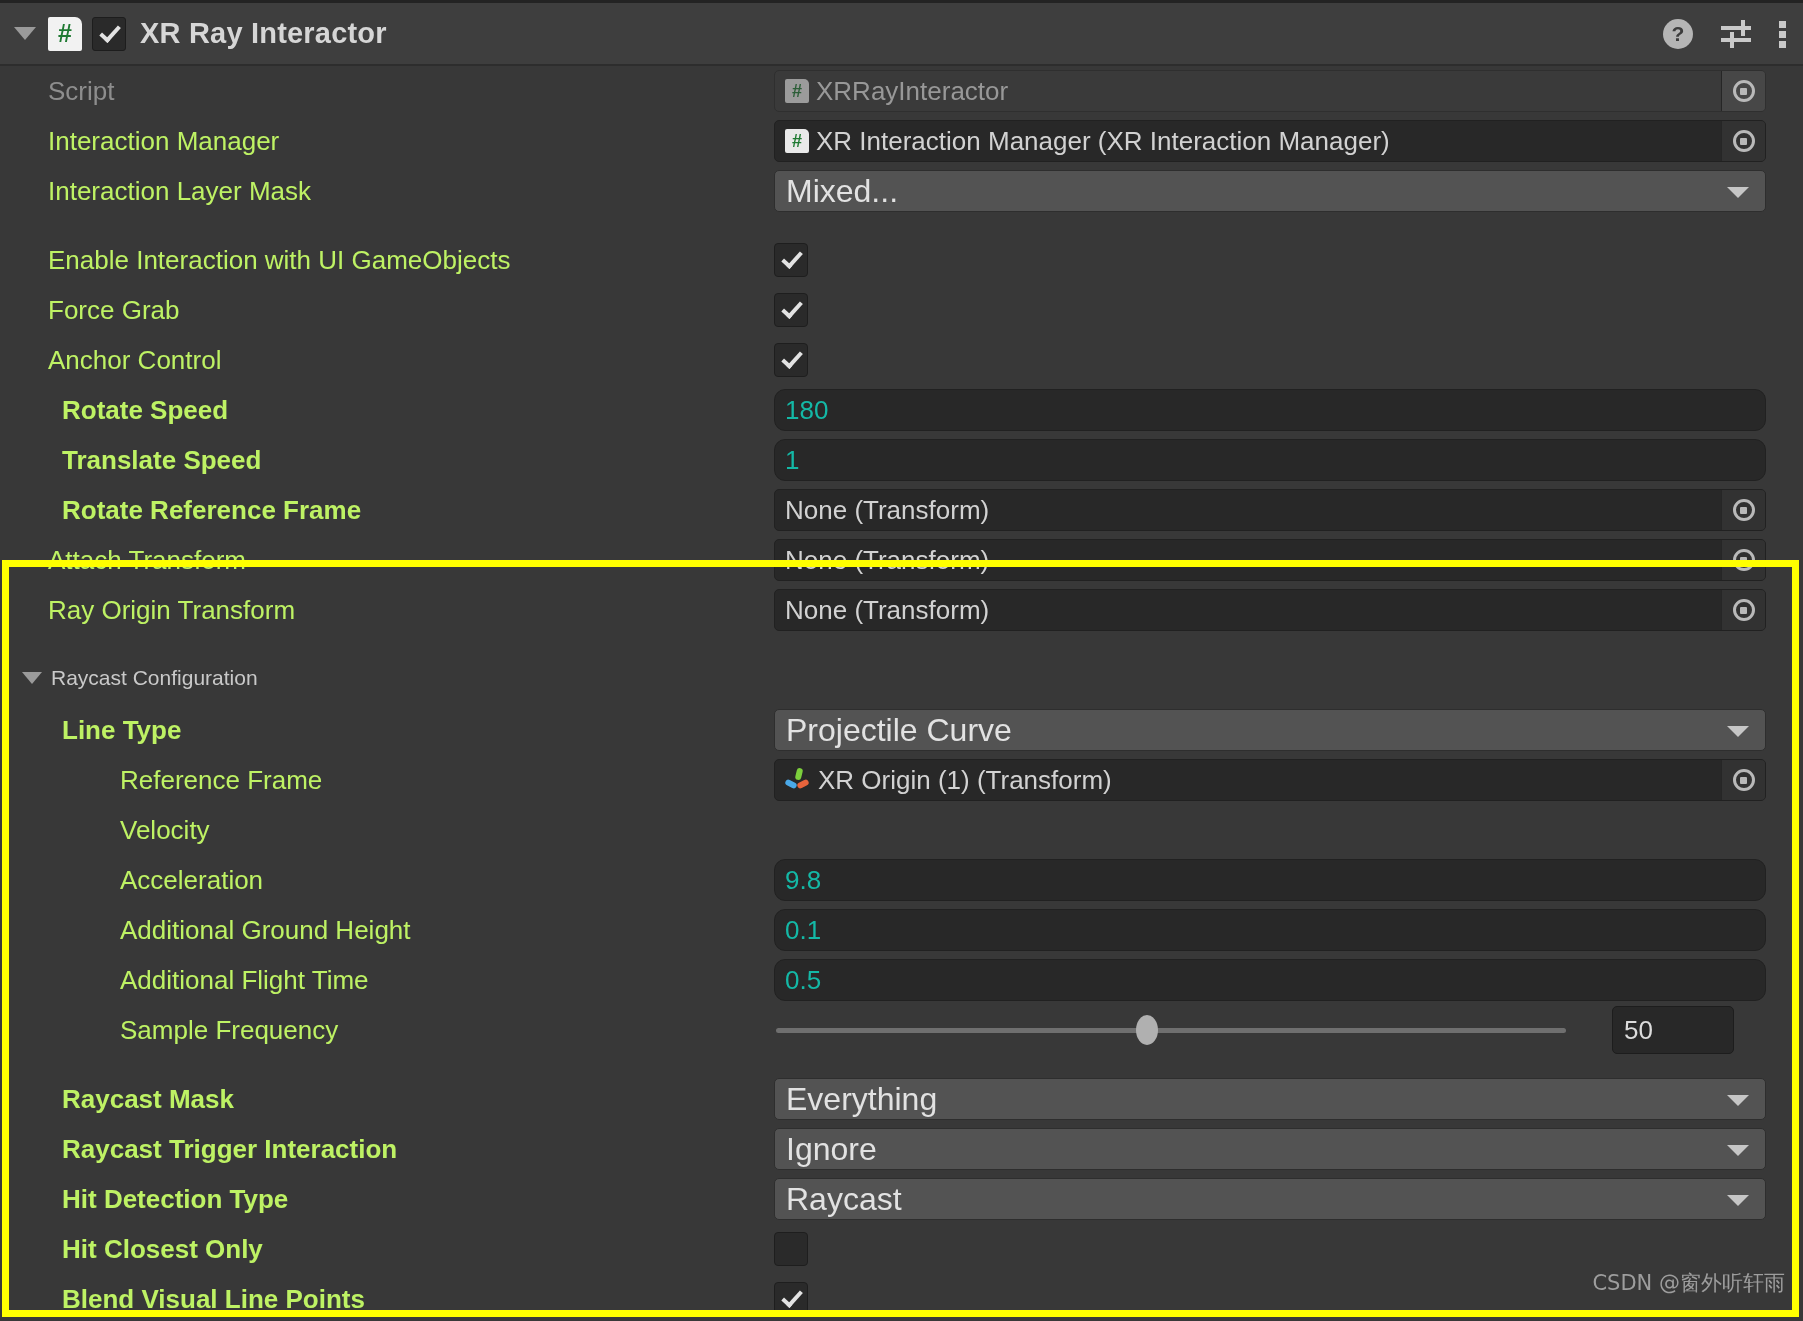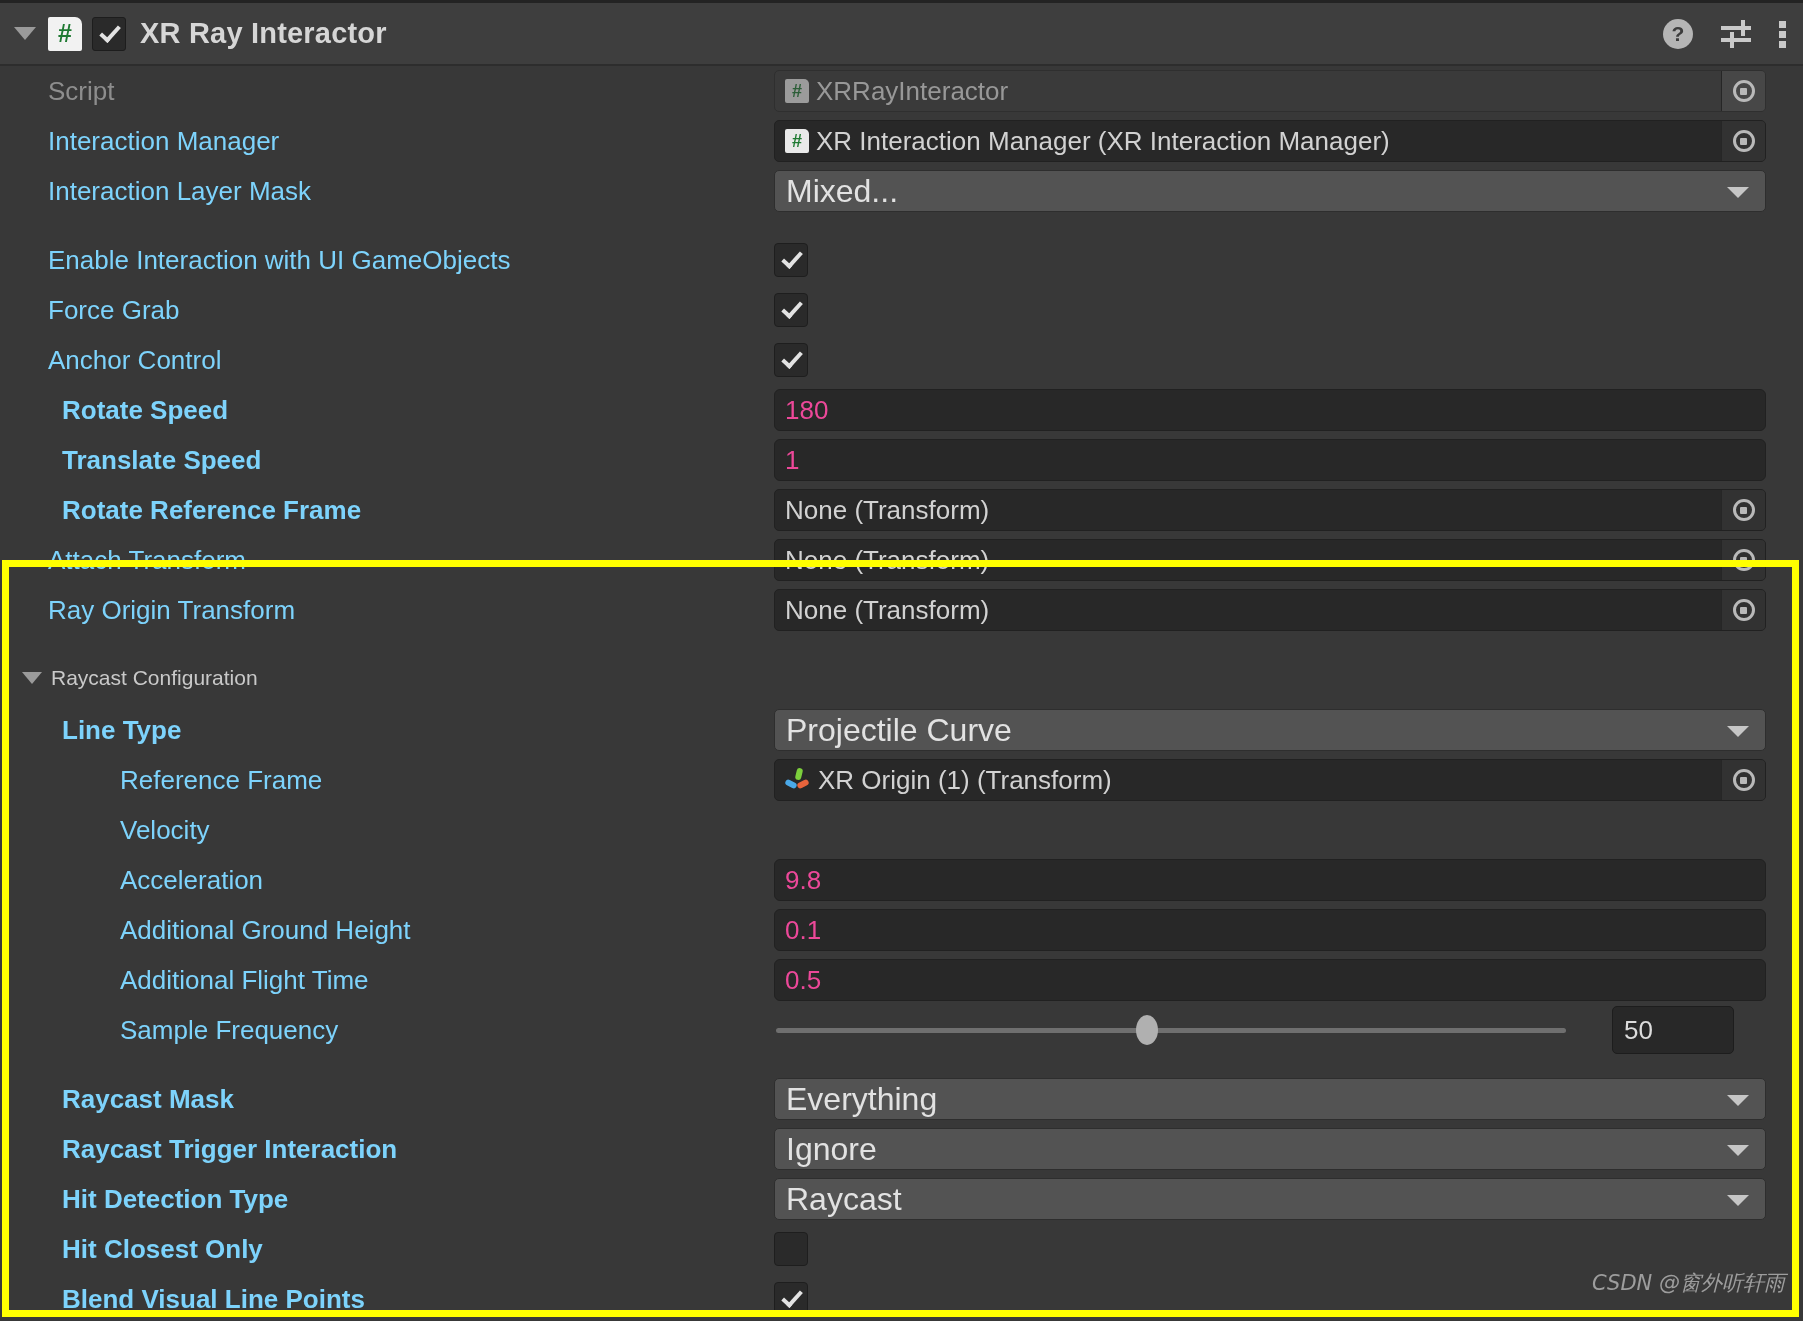--- a/index.html
+++ b/index.html
@@ -80,21 +80,21 @@
 
   
   .rows { position: absolute; left: 0; top: 66px; width: 1803px; }
   .row {
     position: relative;
     height: 50px;
     display: flex; align-items: center;
   }
   .row.gap-top { margin-top: 19px; }
   .label {
-    color: #7dd3fc; font-size: 26px;
+    color: #bef264; font-size: 26px;
     white-space: nowrap;
     padding-left: 48px;
   }
   .label.i1 { padding-left: 62px; font-weight: bold; }
   .label.i2 { padding-left: 120px; }
   .label.dim { color: #8d8d8d; }
 
   .field { position: absolute; left: 774px; }
 
   
@@ -156,24 +156,24 @@
     border-left: 11px solid transparent;
     border-right: 11px solid transparent;
     border-top: 11px solid #c6c6c6;
   }
 
   
   .textfield {
     width: 992px; height: 42px;
     background: #282828;
     border: 1px solid #212121;
-    border-radius: 6px;
+    border-radius: 11px;
     display: flex; align-items: center;
     padding-left: 10px;
-    color: #ec4899; font-size: 26px;
+    color: #14b8a6; font-size: 26px;
   }
 
   
   .cb {
     width: 34px; height: 34px;
     background: #2a2a2a;
     border: 1px solid #1e1e1e;
     border-radius: 4px;
     display: flex; align-items: center; justify-content: center;
   }
@@ -214,21 +214,20 @@
     left: 2px; top: 560px;
     width: 1797px; height: 757px;
     border: 7px solid #ffff00;
     pointer-events: none;
   }
 
   #watermark {
     position: absolute; right: 18px; bottom: 24px;
     color: #9d9d9d; font-size: 21px;
     font-family: "DejaVu Sans", sans-serif;
-    font-style: italic;
   }
 </style>
 </head>
 <body>
 
 <div id="root">
 
   <div class="comp-header">
     <div class="foldout-tri"></div>
     <div class="script-badge">#</div>

